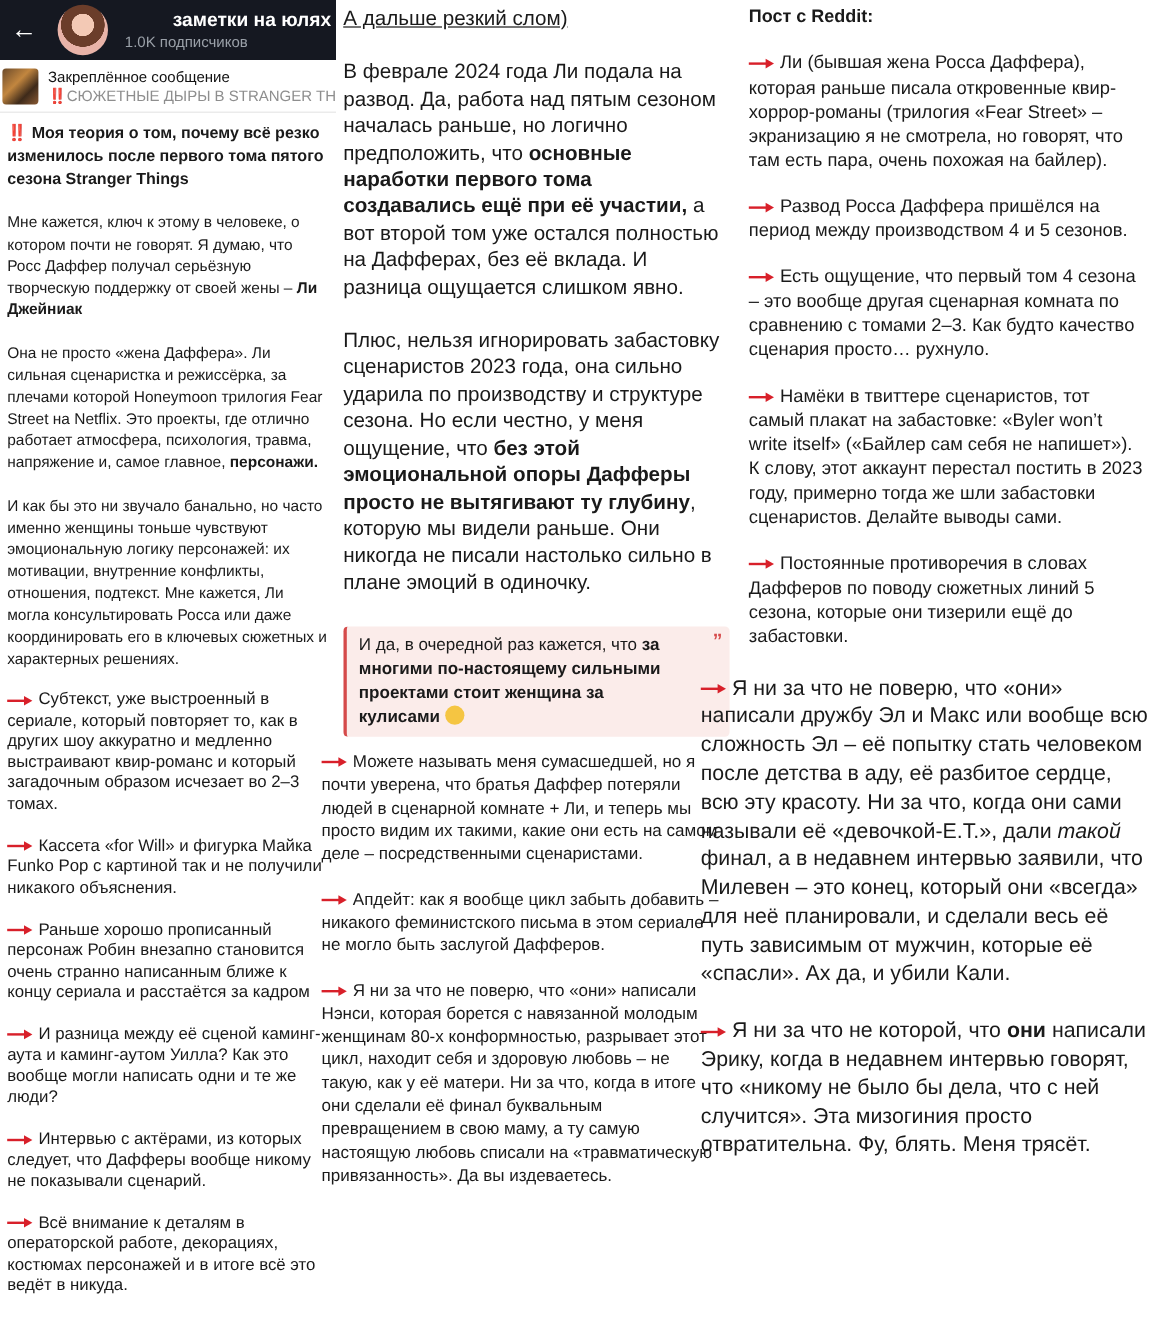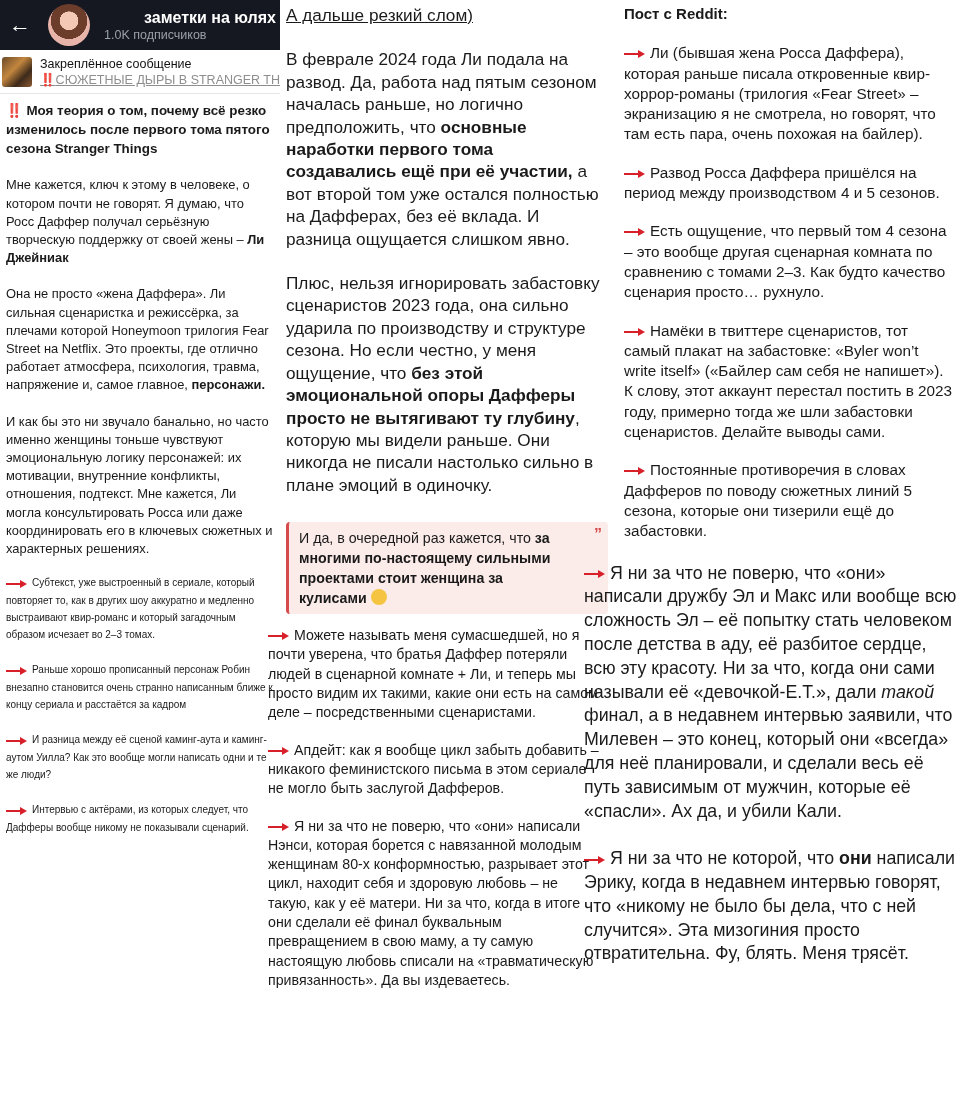--- a/index.html
+++ b/index.html
@@ -29,26 +29,26 @@
   .pinned {
     height: 44px; display: flex; align-items: center; padding-left: 4px;
     border-bottom: 1px solid #e6e6e6; width: 280px; overflow: hidden; white-space: nowrap; justify-content: flex-end;
   }
   .pinned-thumb {
     width: 30px; height: 30px; border-radius: 3px; margin-right: 8px; flex-shrink: 0;
     background: linear-gradient(135deg, #6b4a2a, #c2863f 40%, #3e2a1a 70%, #8a5a34);
   }
   .pinned-text { display: flex; flex-direction: column; }
   .pinned-title { font-size: 12.5px; color: #111; line-height: 16px; }
-  .pinned-preview { font-size: 12.5px; color: #8e8e8e; line-height: 16px; text-decoration: underline; }
+  .pinned-preview { font-size: 12.5px; color: #8e8e8e; line-height: 16px; }
   .bang { color: #e0262a; font-weight: bold; }
 
   
   .txt-sm { font-size: 12.9px; line-height: 18.2px; }
-  .txt-sm2 { font-size: 10px; line-height: 17.3px; }
+  .txt-sm2 { font-size: 14px; line-height: 17.3px; }
   .txt-md { font-size: 17.2px; line-height: 22.4px; }
   .txt-md2 { font-size: 14.2px; line-height: 19.3px; }
   .txt-lg { font-size: 17.8px; line-height: 23.8px; }
 
   .para { margin-bottom: 18px; }
   b, .bold { font-weight: bold; }
   i { font-style: italic; }
 
   .arrow {
     display: inline-block; width: 22px; height: 8px; position: relative; margin-right: 4px; vertical-align: middle;
@@ -88,23 +88,25 @@
     </div>
   </div>
   <div style="padding: 8px 6px 0 6px;">
     <div class="txt-sm bold para" style="font-size:13.4px; line-height:18.8px;">
       <span class="bang">‼️</span> <span>Моя теория о том, почему всё резко изменилось после первого тома пятого сезона Stranger Things</span>
     </div>
     <div class="txt-sm para"><span>Мне кажется, ключ к этому в человеке, о котором почти не говорят. Я думаю, что Росс Даффер получал серьёзную творческую поддержку от своей жены – </span><b>Ли Джейниак</b></div>
     <div class="txt-sm para"><span>Она не просто «жена Даффера». Ли сильная сценаристка и режиссёрка, за плечами которой Honeymoon трилогия Fear Street на Netflix. Это проекты, где отлично работает атмосфера, психология, травма, напряжение и, самое главное, </span><b>персонажи.</b></div>
     <div class="txt-sm para">И как бы это ни звучало банально, но часто именно женщины тоньше чувствуют эмоциональную логику персонажей: их мотивации, внутренние конфликты, отношения, подтекст. Мне кажется, Ли могла консультировать Росса или даже координировать его в ключевых сюжетных и характерных решениях.</div>
     <div class="txt-sm2 para" style="margin-top:-2px;"><span class="arrow"></span><span>Субтекст, уже выстроенный в сериале, который повторяет то, как в других шоу аккуратно и медленно выстраивают квир-романс и который загадочным образом исчезает во 2–3 томах.</span></div>
+    <div class="txt-sm2 para"><span class="arrow"></span><span>Кассета «for Will» и фигурка Майка Funko Pop с картиной так и не получили никакого объяснения.</span></div>
     <div class="txt-sm2 para"><span class="arrow"></span><span>Раньше хорошо прописанный персонаж Робин внезапно становится очень странно написанным ближе к концу сериала и расстаётся за кадром</span></div>
     <div class="txt-sm2 para"><span class="arrow"></span><span>И разница между её сценой каминг-аута и каминг-аутом Уилла? Как это вообще могли написать одни и те же люди?</span></div>
     <div class="txt-sm2 para"><span class="arrow"></span><span>Интервью с актёрами, из которых следует, что Дафферы вообще никому не показывали сценарий.</span></div>
+    <div class="txt-sm2 para"><span class="arrow"></span><span>Всё внимание к деталям в операторской работе, декорациях, костюмах персонажей и в итоге всё это ведёт в никуда.</span></div>
   </div>
 </div>
 
 <div class="col col-2">
   <div style="padding: 4px 8px 0 6px;">
     <div class="txt-md underline" style="margin-bottom:22px;">А дальше резкий слом)</div>
     <div class="txt-md para" style="margin-bottom:22px;"><span>В феврале 2024 года Ли подала на развод. Да, работа над пятым сезоном началась раньше, но логично предположить, что </span><b>основные наработки первого тома создавались ещё при её участии,</b><span> а вот второй том уже остался полностью на Дафферах, без её вклада. И разница ощущается слишком явно.</span></div>
     <div class="txt-md para" style="margin-bottom:26px;"><span>Плюс, нельзя игнорировать забастовку сценаристов 2023 года, она сильно ударила по производству и структуре сезона. Но если честно, у меня ощущение, что </span><b>без этой эмоциональной опоры Дафферы просто не вытягивают ту глубину</b><span>, которую мы видели раньше. Они никогда не писали настолько сильно в плане эмоций в одиночку.</span></div>
   </div>
   <div class="quote txt-sm" style="font-size:14.2px; line-height:20px; padding-right:34px;">

